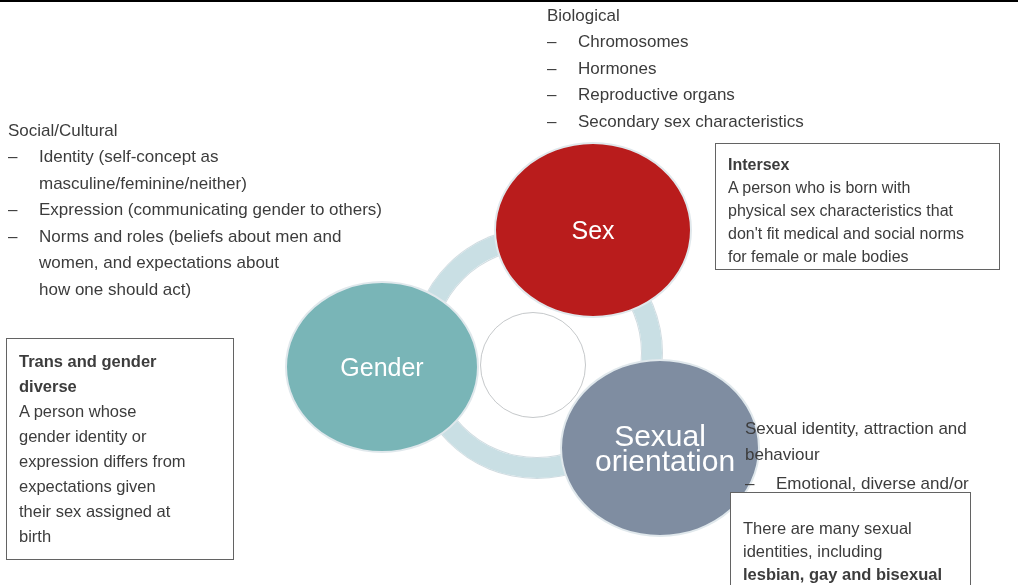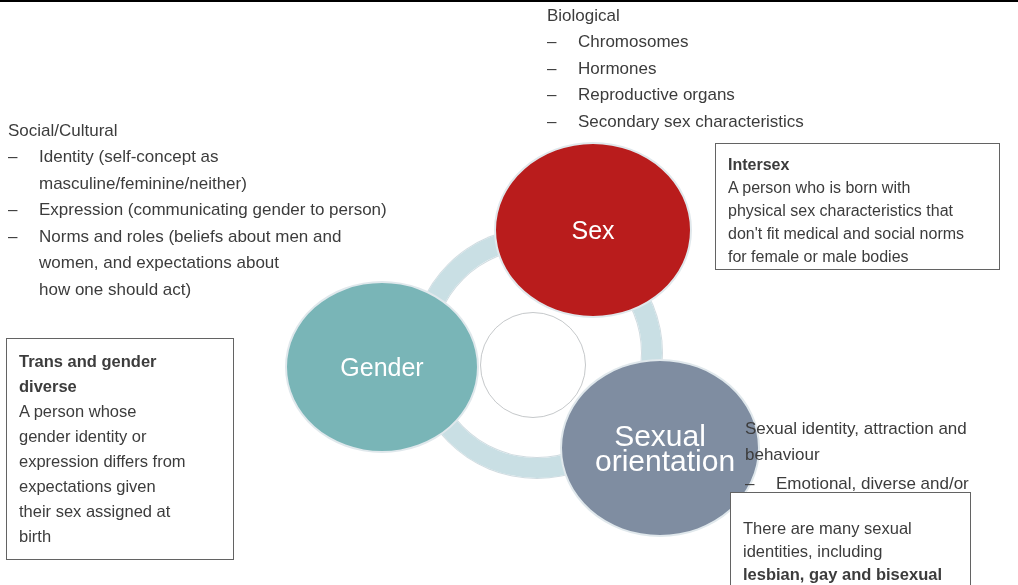--- a/index.html
+++ b/index.html
@@ -98,21 +98,21 @@
   <div class="txt-block block-social">
     <div class="list-title">Social/Cultural</div>
     <div class="dash-list">
         <div class="dash-item">
           <span class="dash">–</span>
           <span class="dash-text">Identity (self-concept as
 masculine/feminine/neither)</span>
         </div>
         <div class="dash-item">
           <span class="dash">–</span>
-          <span class="dash-text">Expression (communicating gender to person)</span>
+          <span class="dash-text">Expression (communicating gender to others)</span>
         </div>
         <div class="dash-item">
           <span class="dash">–</span>
           <span class="dash-text">Norms and roles (beliefs about men and
 women, and expectations about
 how one should act)</span>
         </div>
       </div>
   </div>
 

